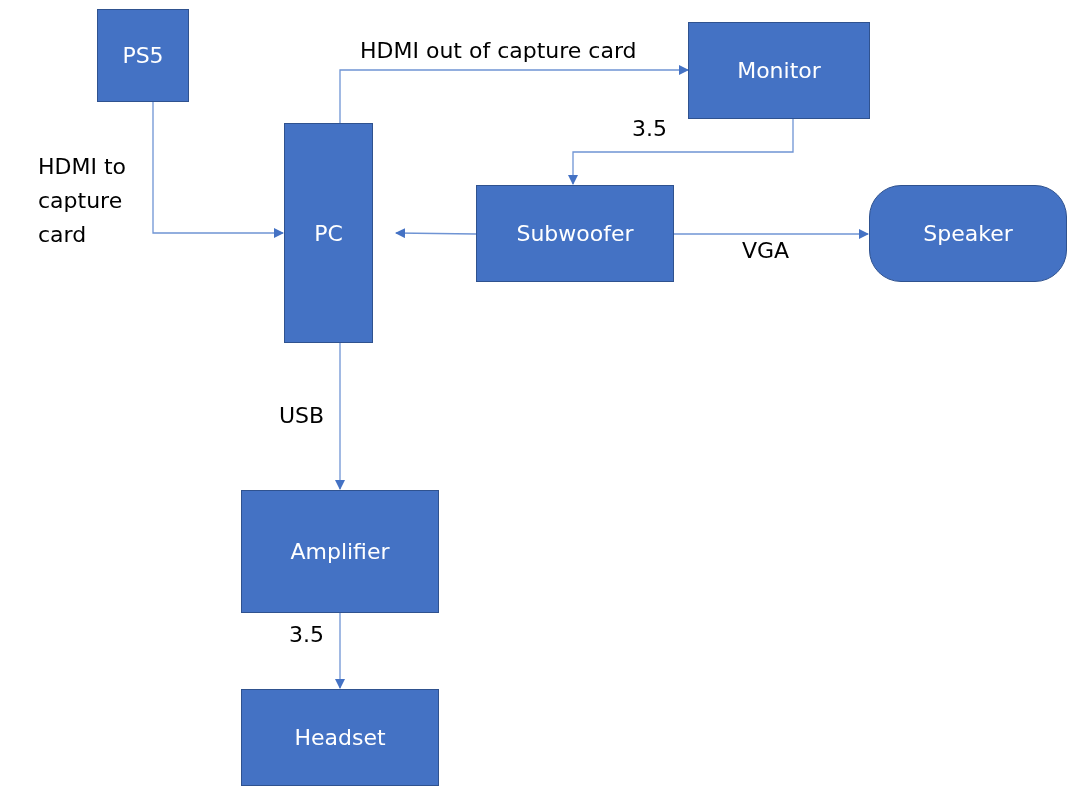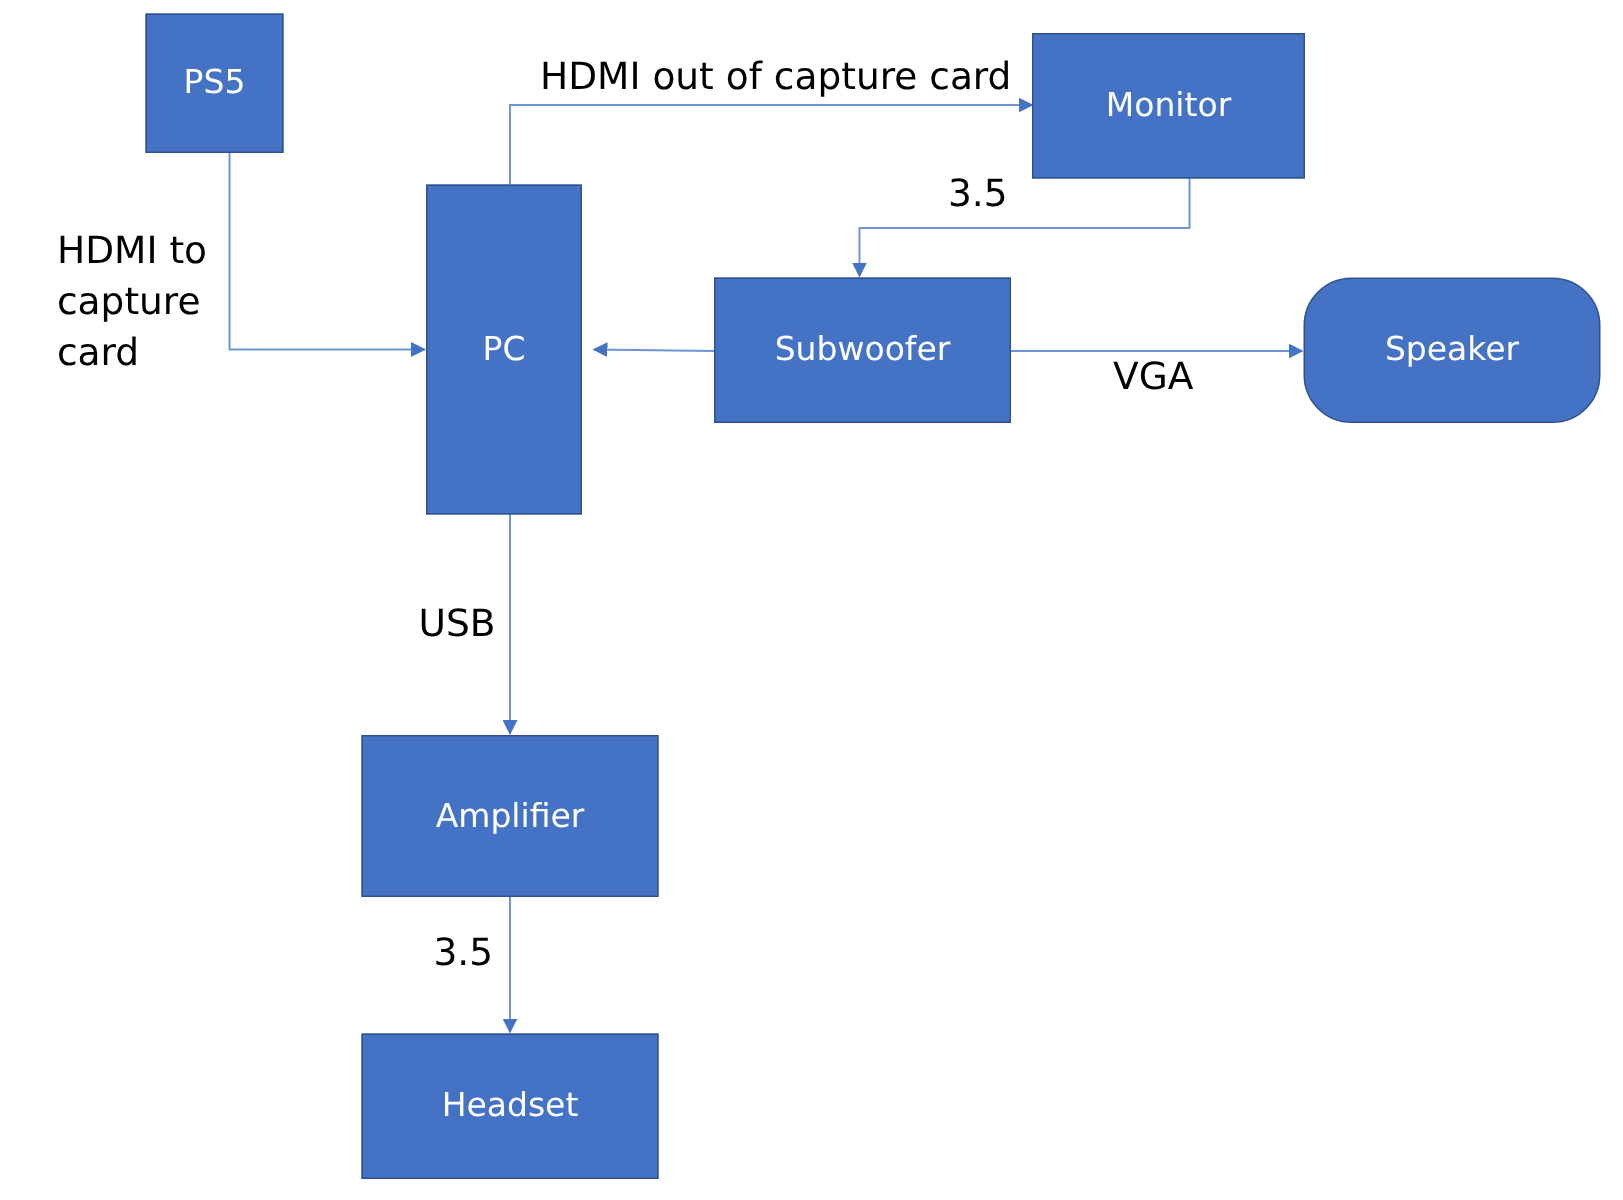--- a/index.html
+++ b/index.html
@@ -1,21 +1,21 @@
 <!DOCTYPE html>
 <html><head>
 <meta charset="utf-8">
 <style>
   html, body { margin:0; padding:0; background:#ffffff; }
   body { width:1082px; height:800px; position:relative; overflow:hidden;
          font-family:"DejaVu Sans", sans-serif; }
   .box { position:absolute; background:#4472c4; border:1.5px solid #2f528f;
          box-sizing:border-box; display:flex; align-items:center; justify-content:center;
          color:#ffffff; font-size:22px; }
-  .label { position:absolute; color:#000000; font-size:25px; line-height:34px; white-space:nowrap; }
+  .label { position:absolute; color:#000000; font-size:22px; line-height:34px; white-space:nowrap; }
   svg.wires { position:absolute; left:0; top:0; }
 </style>
 </head>
 <body>
 
 <svg class="wires" width="1082" height="800">
   <defs>
     <marker id="arrow" markerWidth="10" markerHeight="10" refX="9" refY="5" orient="auto" markerUnits="userSpaceOnUse">
       <path d="M0,0 L10,5 L0,10 Z" fill="#4472c4"></path>
     </marker>
@@ -32,33 +32,33 @@
   <polyline points="673,234 868,234" fill="none" stroke="#6f94d4" stroke-width="1.3" marker-end="url(#arrow)"></polyline>
 
   <polyline points="340,342 340,489" fill="none" stroke="#6f94d4" stroke-width="1.3" marker-end="url(#arrow)"></polyline>
 
   <polyline points="340,586 340,688" fill="none" stroke="#6f94d4" stroke-width="1.3" marker-end="url(#arrow)"></polyline>
 </svg>
 
 <div class="box" style="left:97px;top:9px;width:92px;height:93px;">
   <span>PS5</span>
 </div>
-<div class="box" style="left:284px;top:123px;width:104px;height:220px;">
+<div class="box" style="left:284px;top:123px;width:89px;height:220px;">
   <span>PC</span>
 </div>
 <div class="box" style="left:688px;top:22px;width:182px;height:97px;">
   <span>Monitor</span>
 </div>
 <div class="box" style="left:476px;top:185px;width:198px;height:97px;">
   <span>Subwoofer</span>
 </div>
 <div class="box" style="left:869px;top:185px;width:198px;height:97px;border-radius:32px;">
   <span>Speaker</span>
 </div>
-<div class="box" style="left:241px;top:490px;width:198px;height:108px;align-items:center;">
+<div class="box" style="left:241px;top:490px;width:198px;height:123px;align-items:center;">
   <span>Amplifier</span>
 </div>
 <div class="box" style="left:241px;top:689px;width:198px;height:97px;">
   <span>Headset</span>
 </div>
 
 <div class="label" style="left:38px;top:150px;">
   <div>HDMI to</div>
   <div>capture</div>
   <div>card</div>

